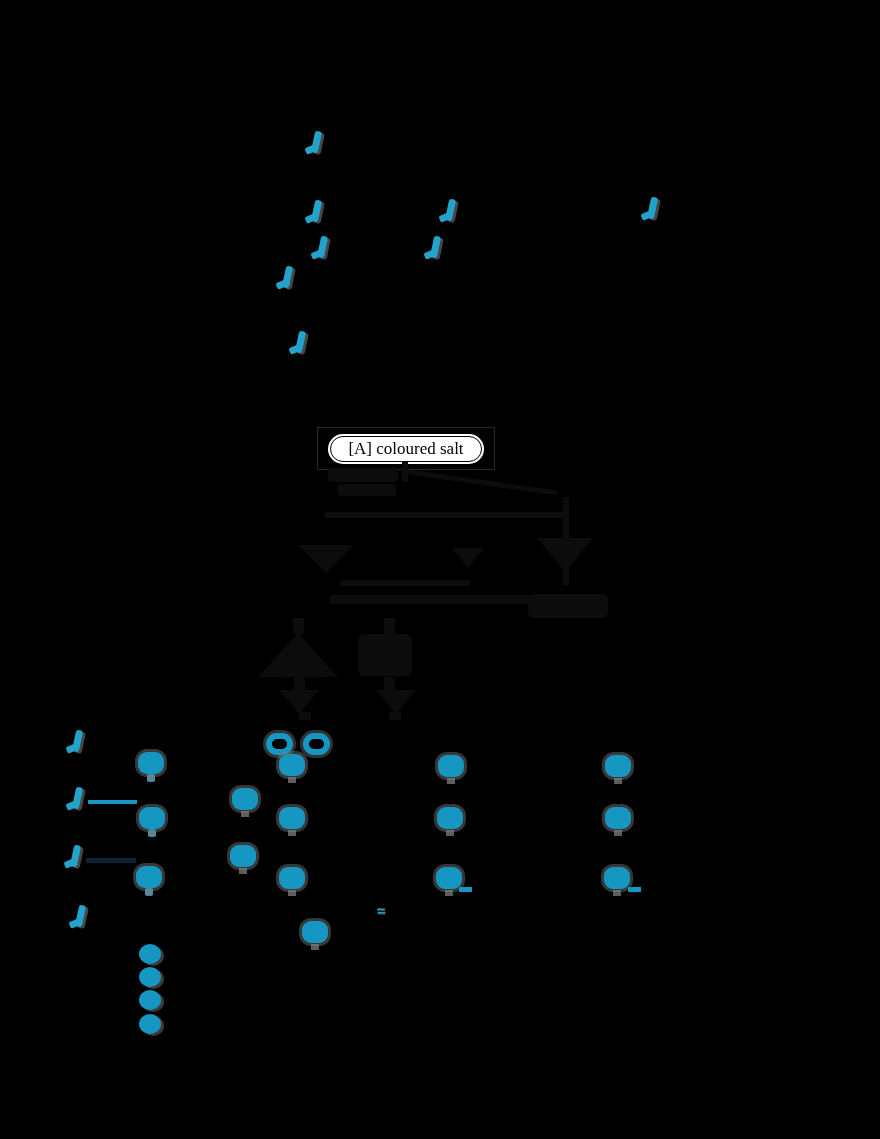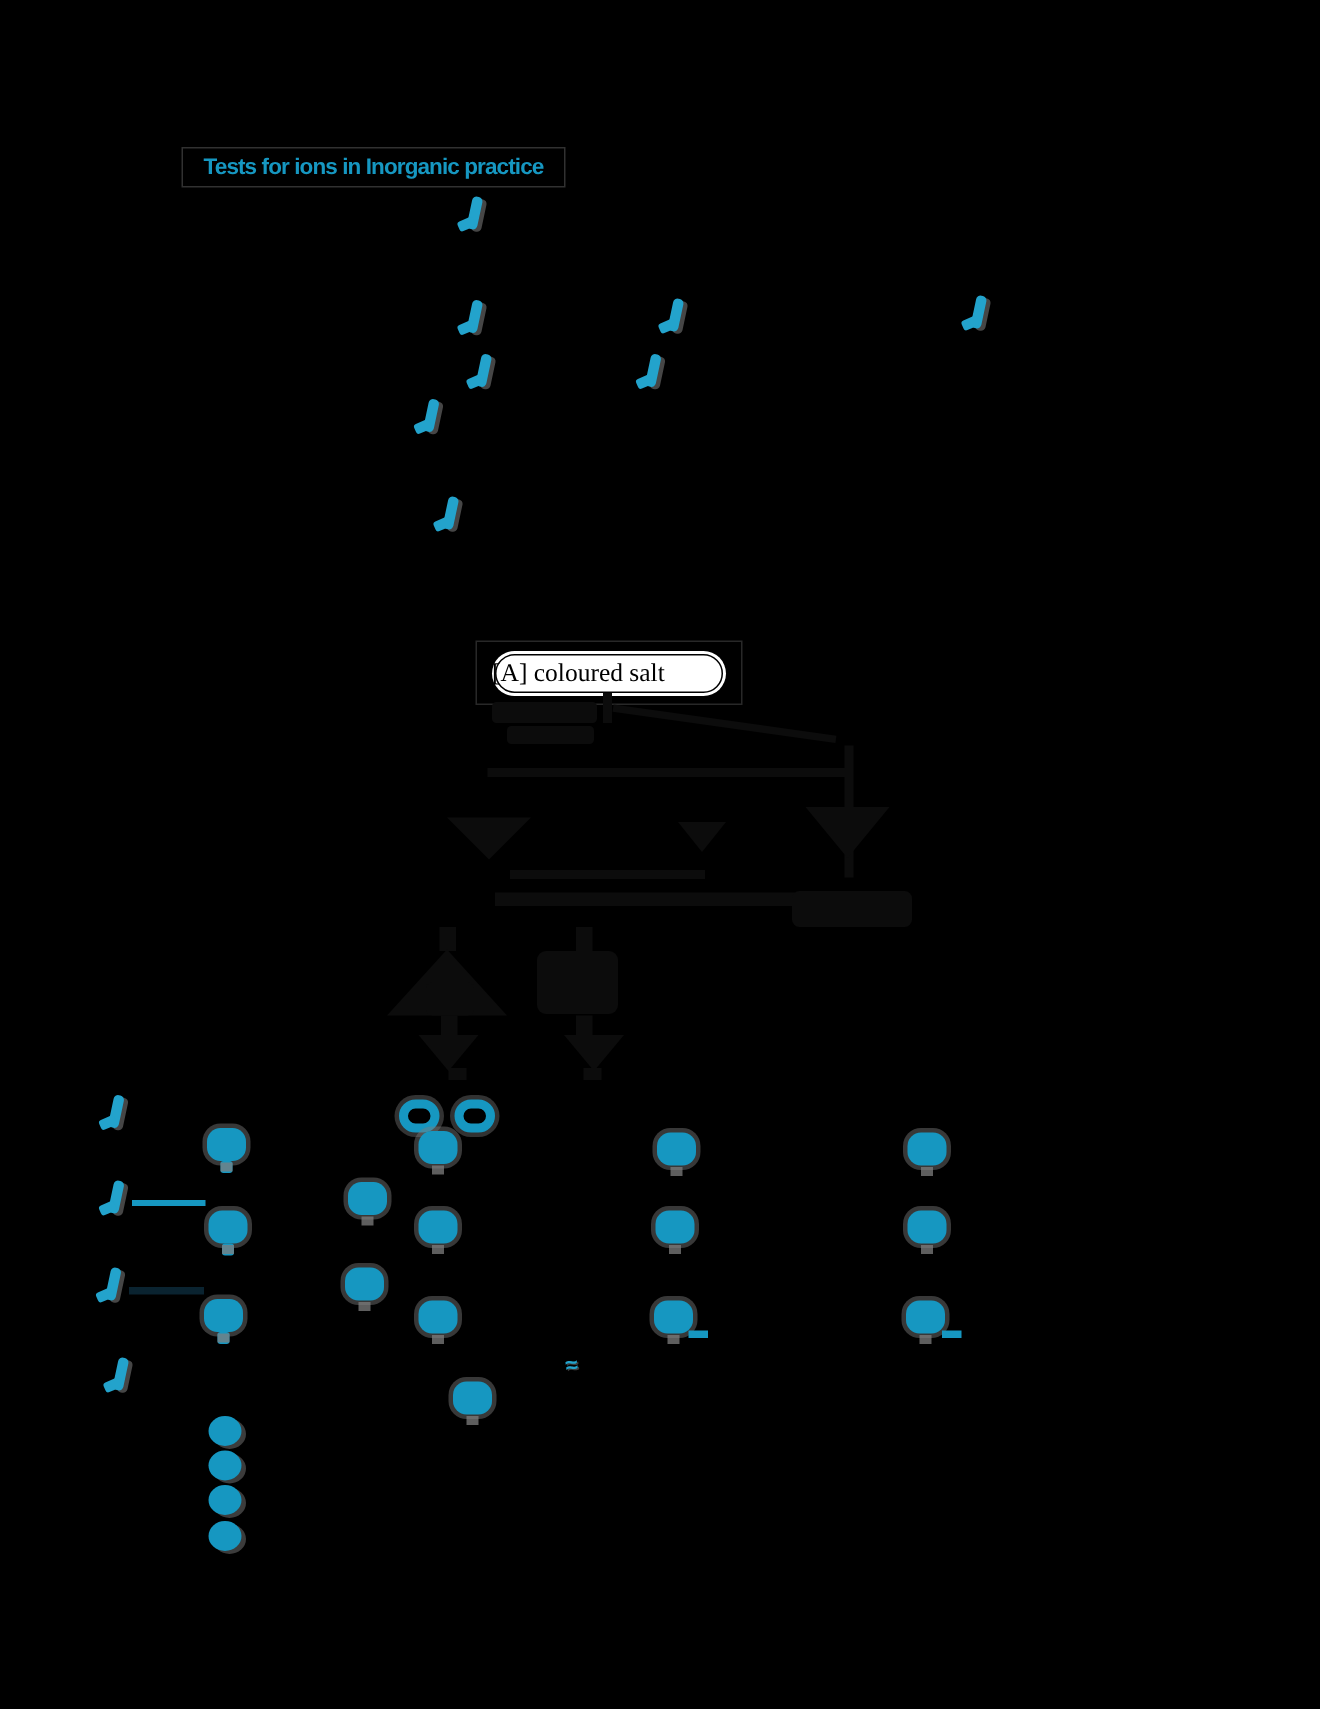--- a/index.html
+++ b/index.html
@@ -13,21 +13,21 @@
                        3px 1px 0 #000,-2px -1px 0 #000;
            filter:blur(.4px);}
   #heading-1{left:121px;top:98px;width:254px;height:25px;}
   #heading-1 .garbled{font-size:15px;}
   #heading-2{left:352px;top:363px;width:160px;height:29px;}
   #heading-2 .garbled{font-size:16px;}
   
   .pill-outer{position:absolute;left:317px;top:427px;width:176px;height:41px;
               border:1px solid rgba(80,80,80,.5);display:flex;align-items:center;justify-content:center;}
   .pill{position:relative;width:156px;height:30px;background:#fff;border-radius:16px;
-        display:flex;align-items:center;justify-content:flex-start;}
+        display:flex;align-items:center;justify-content:center;}
   .pill::before{content:'';position:absolute;inset:2px;border:1.5px solid #000;border-radius:13px;}
   .pill-label{position:relative;font-family:"Liberation Serif",serif;font-size:17px;color:#000;}
   
   .fs{position:absolute;background:#0c0c0c;}
   .fs-tri{position:absolute;width:0;height:0;background:none;}
   
   .tick{position:absolute;width:7px;height:22px;background:var(--cyan2);border-radius:3px;
         transform:rotate(12deg);box-shadow:3px 1px 0 rgba(128,128,128,.55);}
   .tick::after{content:'';position:absolute;left:-6px;bottom:-1px;width:11px;height:7px;
                background:var(--cyan2);border-radius:2px;transform:rotate(-35deg);}
@@ -45,23 +45,20 @@
   .uline-cyan{position:absolute;height:4px;background:var(--cyan);}
   .uline-dark{position:absolute;height:5px;background:#0a2330;}
   .scribble{position:absolute;color:var(--cyan2);font-weight:bold;font-size:15px;line-height:12px;
             transform:rotate(-8deg);text-shadow:1px 1px 0 rgba(120,120,120,.5);}
 </style>
 </head>
 <body>
 
 <div id="page">
 
-  <div class="heading-box" id="heading-1">
-    <span class="garbled">Tests for ions in Inorganic practice</span>
-  </div>
 
   <div class="pill-outer">
     <div class="pill">
       <span class="pill-label">[A] coloured salt</span>
     </div>
   </div>
 
   <div>
     <div class="fs" style="left:402px;top:462px;width:6px;height:20px"></div>
     <div class="fs" style="left:328px;top:468px;width:70px;height:14px;border-radius:3px"></div>

